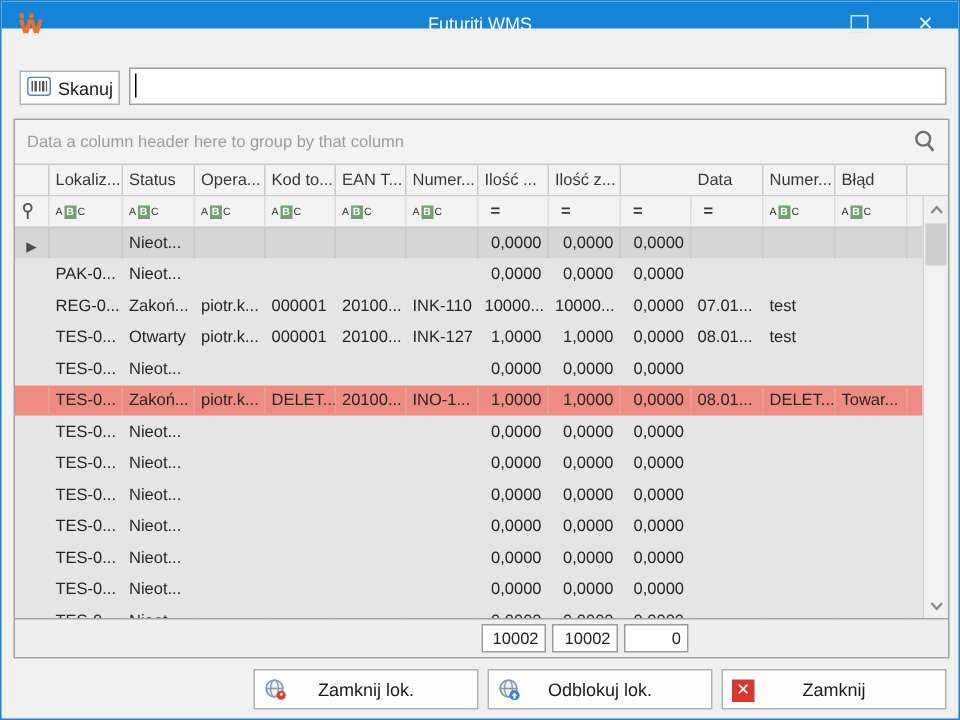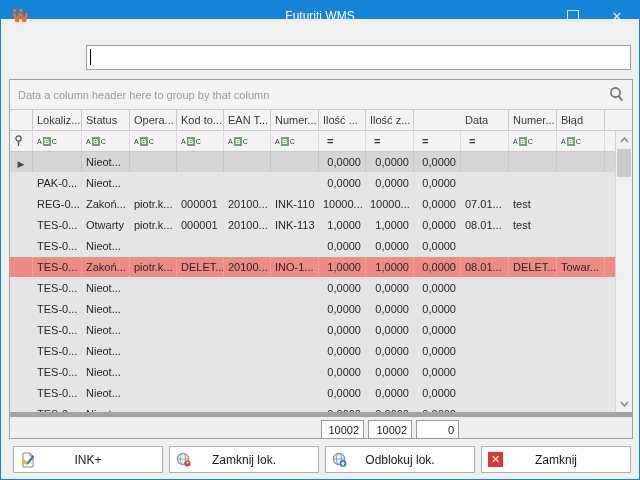--- a/index.html
+++ b/index.html
@@ -49,21 +49,21 @@
   .row.error .cell{border-right-color:#e9a29a;border-bottom:none;}
   .rowind{display:flex;align-items:center;justify-content:center;color:#4d4d4d;font-size:9px;}
   
   .vscroll{position:absolute;top:51px;right:0;width:17px;height:281px;background:#f1f1f1;
     border-left:1px solid #d2d2d2;box-sizing:border-box;}
   .sbtn{position:absolute;left:0;width:16px;height:15px;display:flex;align-items:center;justify-content:center;}
   .sb-up{top:1px;} .sb-down{bottom:1px;}
   .sthumb{position:absolute;left:1px;top:18px;width:14px;height:28px;background:#cdcdcd;}
   
   .gridfooter{position:absolute;left:0;right:0;bottom:0;height:26px;background:#efefef;
-    border-top:5px solid #a3a3a3;box-sizing:border-box;margin-top:22px;}
+    border-top:1px solid #a3a3a3;box-sizing:border-box;margin-top:22px;}
   .sumbox{position:absolute;top:3px;height:19px;background:#fff;border:1px solid #9a9a9a;
     box-sizing:border-box;font-size:11px;color:#1f1f1f;text-align:right;padding:3px 4px 0 0;}
   
   .footbtn{position:absolute;top:445px;width:150px;height:27px;background:#fdfdfd;
     border:1px solid #b0b0b0;box-sizing:border-box;display:flex;align-items:center;justify-content:center;
     font-size:12px;color:#1a1a1a;}
   .footbtn .bicon{position:absolute;left:6px;top:5px;}
   .closeglyph{display:inline-block;width:15px;height:15px;background:#d63a2f;color:#fff;
     font-size:11px;font-weight:bold;text-align:center;line-height:15px;}
 </style>
@@ -89,20 +89,35 @@
     <div class="winbtns">
       <div class="winbtn">
           <span class="maxglyph"></span>
         </div>
       <div class="winbtn">
           <span>✕</span>
         </div>
     </div>
   </div>
 
+  <div class="scanbtn">
+    <span>
+      <svg width="16" height="13" viewBox="0 0 16 13">
+        <rect x="0.5" y="0.5" width="15" height="12" rx="2" fill="#fff" stroke="#5b87c5"></rect>
+        <g fill="#555">
+          <rect x="3" y="3" width="1" height="7"></rect>
+            <rect x="5" y="3" width="1.6" height="7"></rect>
+          <rect x="8" y="3" width="1" height="7"></rect>
+            <rect x="10" y="3" width="1.6" height="7"></rect>
+            <rect x="12.6" y="3" width="0.8" height="7"></rect>
+        </g>
+      </svg>
+    </span>
+    <span>Skanuj</span>
+  </div>
   <input class="scaninput" value="" placeholder="" style="">
   <div class="caret"></div>
 
   <div class="grid">
 
     <div class="grouppanel">
       <span class="grouptext">Data a column header here to group by that column</span>
       <span class="searchicon">
         <svg width="17" height="17" viewBox="0 0 17 17">
           <circle cx="7.5" cy="6.5" r="4.6" fill="none" stroke="#6f6f6f" stroke-width="1.6"></circle>
@@ -251,21 +266,21 @@
           <div class="cell" style="width: 48px;">test</div>
           <div class="cell" style="width: 48px;"></div>
         </div>
         <div class="row">
           <div class="cell rowind" style="width: 23px;"></div>
           <div class="cell" style="width: 49px;">TES-0...</div>
           <div class="cell" style="width: 48px;">Otwarty</div>
           <div class="cell" style="width: 47px;">piotr.k...</div>
           <div class="cell" style="width: 47px;">000001</div>
           <div class="cell" style="width: 47px;">20100...</div>
-          <div class="cell" style="width: 48px;">INK-113</div>
+          <div class="cell" style="width: 48px;">INK-127</div>
           <div class="cell r" style="width: 47px;">1,0000</div>
           <div class="cell r" style="width: 48px;">1,0000</div>
           <div class="cell r" style="width: 47px;">0,0000</div>
           <div class="cell" style="width: 48px;">08.01...</div>
           <div class="cell" style="width: 48px;">test</div>
           <div class="cell" style="width: 48px;"></div>
         </div>
         <div class="row">
           <div class="cell rowind" style="width: 23px;"></div>
           <div class="cell" style="width: 49px;">TES-0...</div>
@@ -417,31 +432,20 @@
       </div>
     </div>
 
     <div class="gridfooter">
       <div class="sumbox" style="left:311px;width:43px;">10002</div>
       <div class="sumbox" style="left:358px;width:44px;">10002</div>
       <div class="sumbox" style="left:406px;width:43px;">0</div>
     </div>
   </div>
 
-  <div class="footbtn" style="left:12px;">
-    <span class="bicon">
-      <svg width="16" height="16" viewBox="0 0 16 16">
-        <path d="M3 1 h7 l3 3 v11 h-10 z" fill="#fff" stroke="#8a8a8a"></path>
-        <path d="M10 1 l3 3 h-3 z" fill="#dcdcdc" stroke="#8a8a8a"></path>
-        <line x1="13.5" y1="4" x2="7" y2="12" stroke="#3a6fc4" stroke-width="2"></line>
-        <path d="M4.5 8 l1.1 2.2 2.4.3 -1.8 1.6 .5 2.4 -2.2-1.2 -2.2 1.2 .5-2.4 -1.8-1.6 2.4-.3 z" fill="#f5c518" stroke="#c79a10" stroke-width="0.5" transform="scale(0.75) translate(1.5,2)"></path>
-      </svg>
-    </span>
-    <span>INK+</span>
-  </div>
 
   <div class="footbtn" style="left:168px;">
     <span class="bicon">
       <svg width="16" height="16" viewBox="0 0 16 16">
         <circle cx="7" cy="7" r="5.6" fill="#eef3f8" stroke="#8a98a8" stroke-width="1.2"></circle>
         <ellipse cx="7" cy="7" rx="2.6" ry="5.6" fill="none" stroke="#8a98a8" stroke-width="0.9"></ellipse>
         <line x1="1.4" y1="7" x2="12.6" y2="7" stroke="#8a98a8" stroke-width="0.9"></line>
         <circle cx="11.5" cy="11.5" r="3" fill="#e03c31"></circle>
         <circle cx="11.5" cy="10.8" r="1" fill="#fff"></circle>
       </svg>

